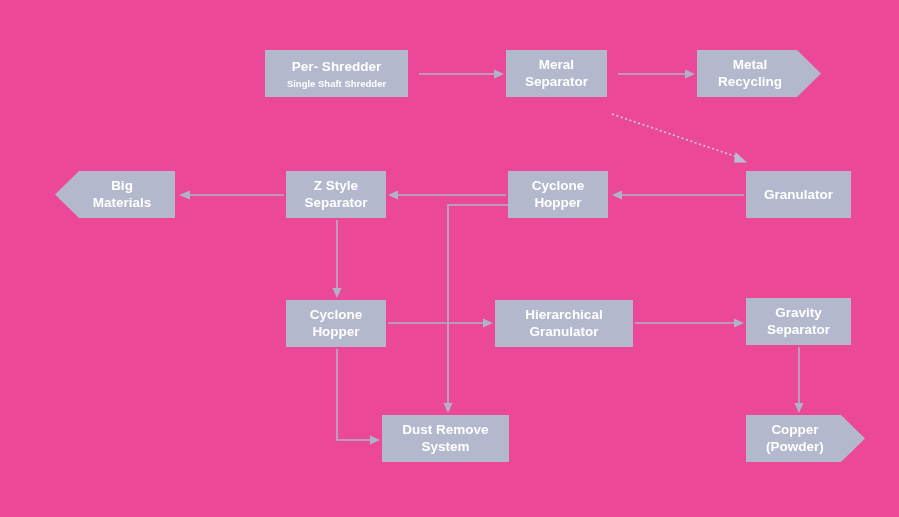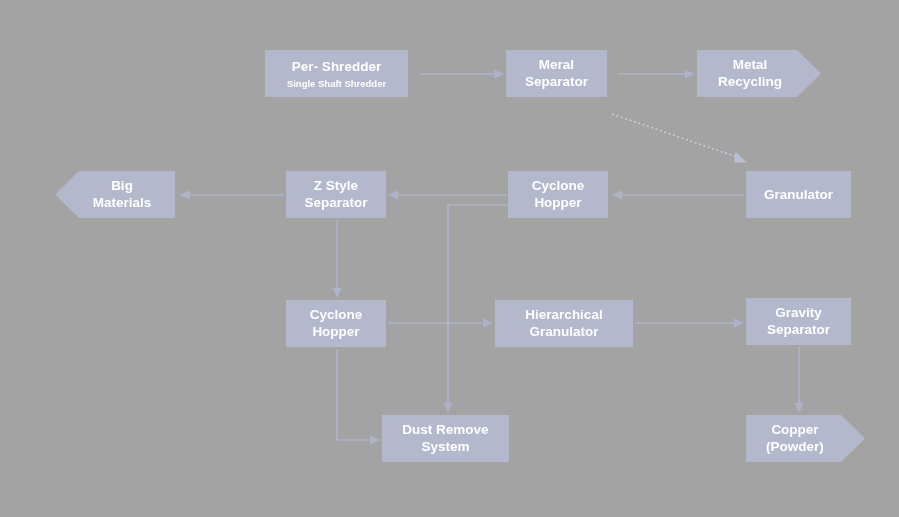--- a/index.html
+++ b/index.html
@@ -10,21 +10,21 @@
   body {
     width: 899px;
     height: 517px;
     font-family: "Liberation Sans", sans-serif;
     overflow: hidden;
   }
   #diagram-root {
     position: relative;
     width: 899px;
     height: 517px;
-    background: #a3a3a3;
+    background: #ec4899;
   }
   svg#flow {
     display: block;
     width: 899px;
     height: 517px;
   }
   .node-shape {
     fill: #b4b8cd;
   }
   .node-label {

